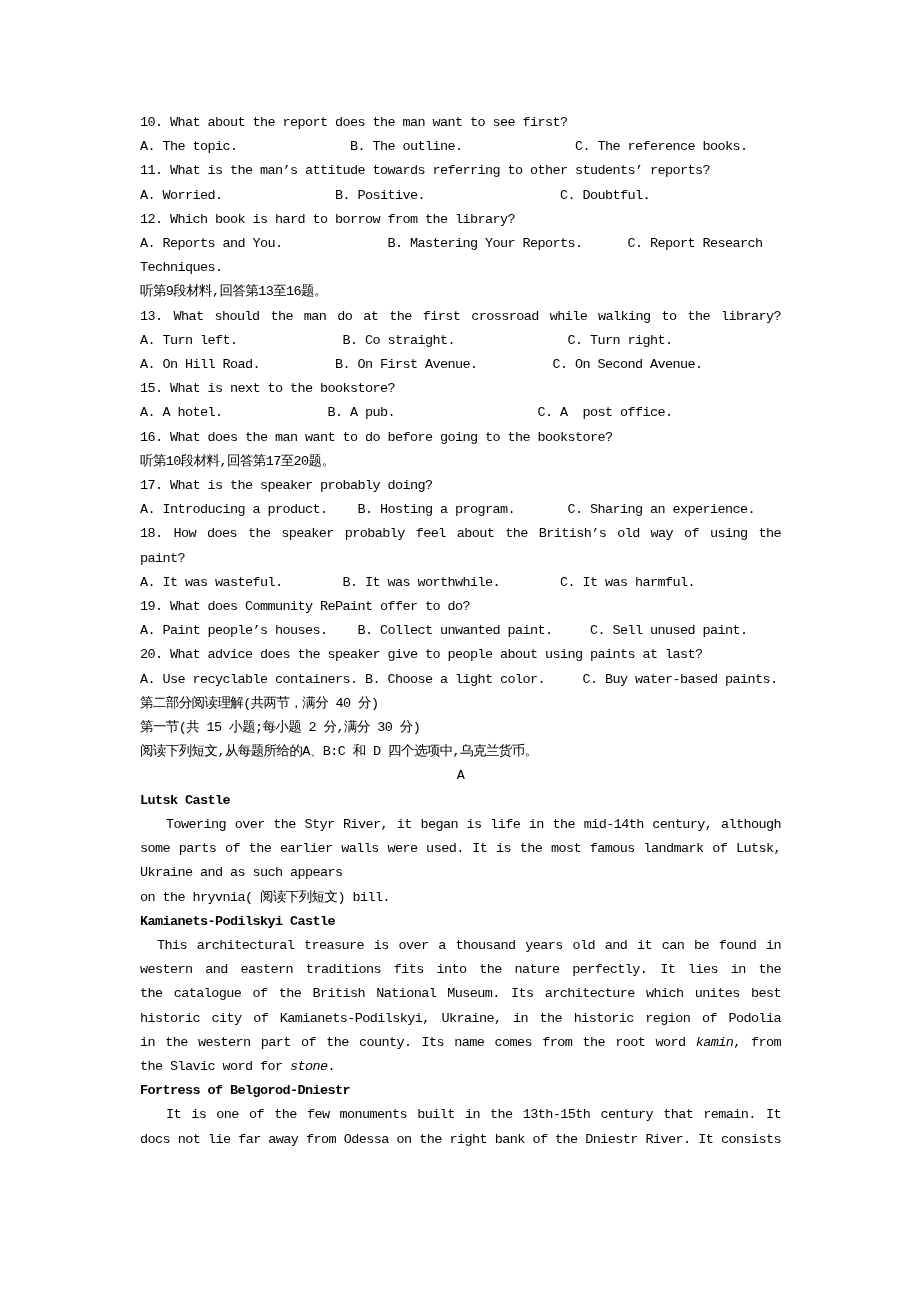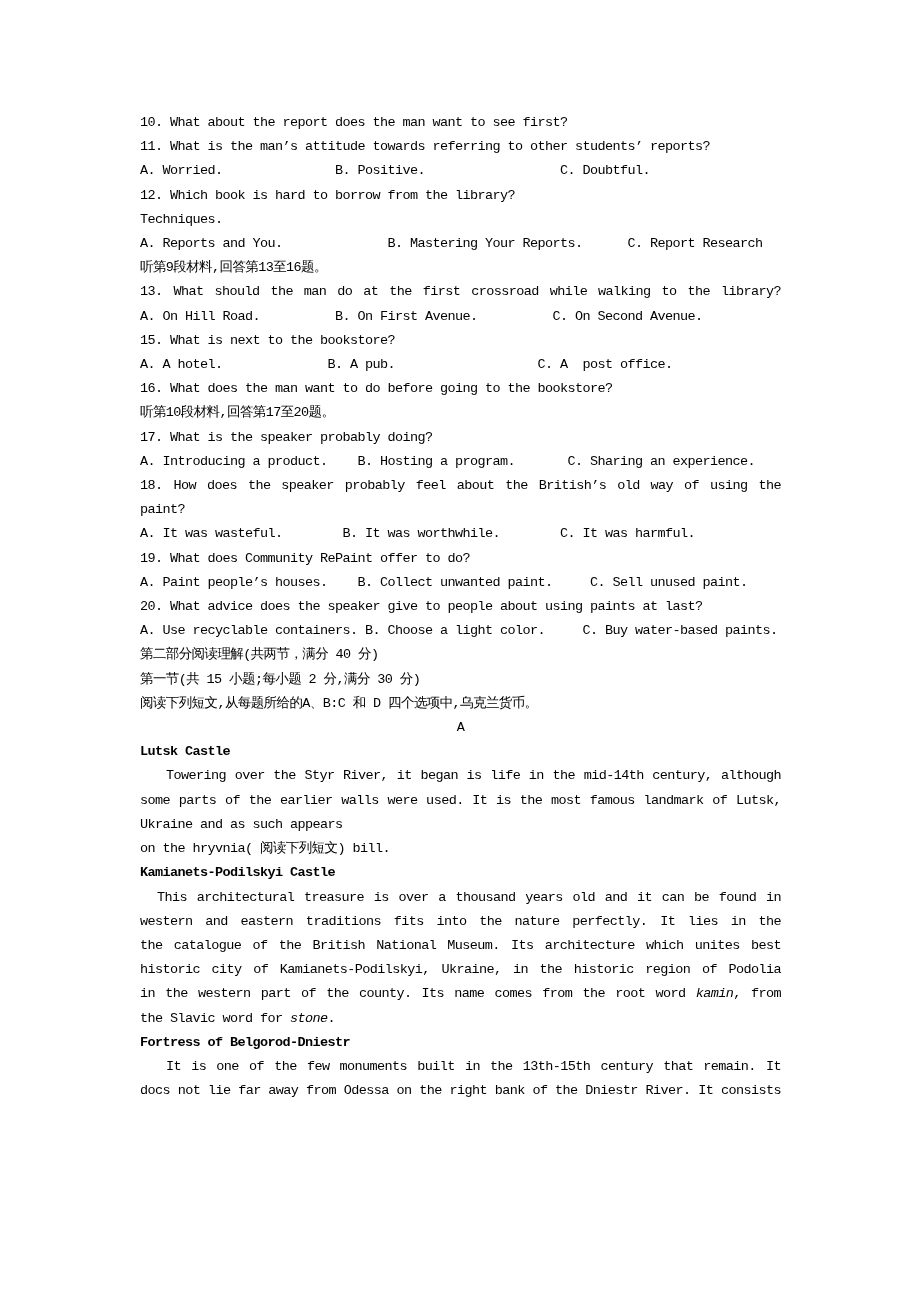--- a/index.html
+++ b/index.html
@@ -38,27 +38,29 @@
   }
   .bold { font-weight: bold; }
   .italic { font-style: italic; }
 </style>
 </head>
 <body>
 
 <div class="doc">
   <div>
       <div class="line"><span>10. What about the report does the man want to see first?</span></div>
+      <div class="line"><span>A. The topic.               B. The outline.               C. The reference books.</span></div>
       <div class="line"><span>11. What is the man’s attitude towards referring to other students’ reports?</span></div>
       <div class="line"><span>A. Worried.               B. Positive.                  C. Doubtful.</span></div>
       <div class="line"><span>12. Which book is hard to borrow from the library?</span></div>
+      <div class="line"><span>A. Reports and You.              B. Mastering Your Reports.      C. Report Research</span></div>
       <div class="line"><span>Techniques.</span></div>
-      <div class="line"><span>A. Reports and You.              B. Mastering Your Reports.      C. Report Research</span></div>
       <div class="line"><span>听第9段材料,回答第13至16题。</span></div>
       <div class="line justify"><span>13. What should the man do at the first crossroad while walking to the library?</span></div>
+      <div class="line"><span>A. Turn left.              B. Co straight.               C. Turn right.</span></div>
       <div class="line"><span>A. On Hill Road.          B. On First Avenue.          C. On Second Avenue.</span></div>
       <div class="line"><span>15. What is next to the bookstore?</span></div>
       <div class="line"><span>A. A hotel.              B. A pub.                   C. A  post office.</span></div>
       <div class="line"><span>16. What does the man want to do before going to the bookstore?</span></div>
       <div class="line"><span>听第10段材料,回答第17至20题。</span></div>
       <div class="line"><span>17. What is the speaker probably doing?</span></div>
       <div class="line"><span>A. Introducing a product.    B. Hosting a program.       C. Sharing an experience.</span></div>
       <div class="line justify"><span>18. How does the speaker probably feel about the British’s old way of using the paint?</span></div>
       <div class="line"><span>A. It was wasteful.        B. It was worthwhile.        C. It was harmful.</span></div>
       <div class="line"><span>19. What does Community RePaint offer to do?</span></div>

